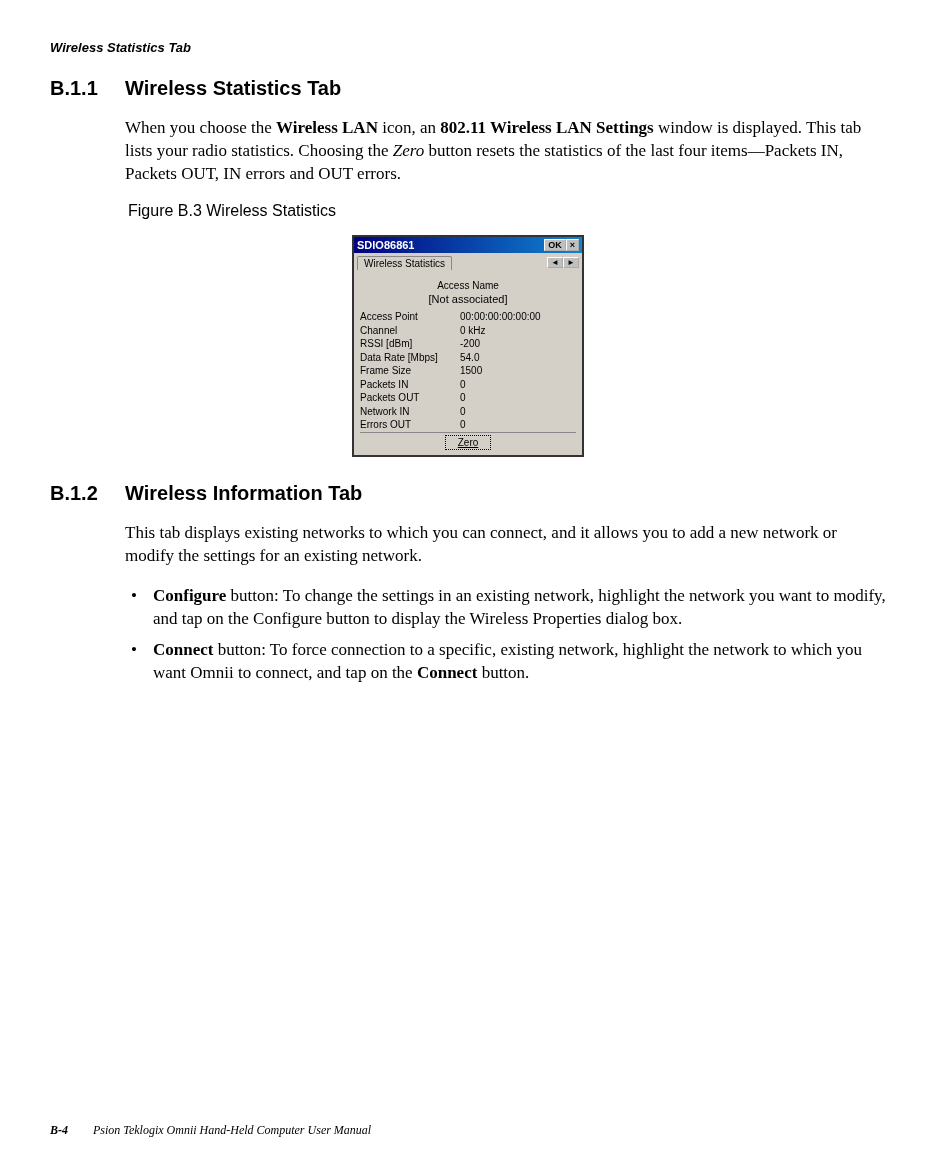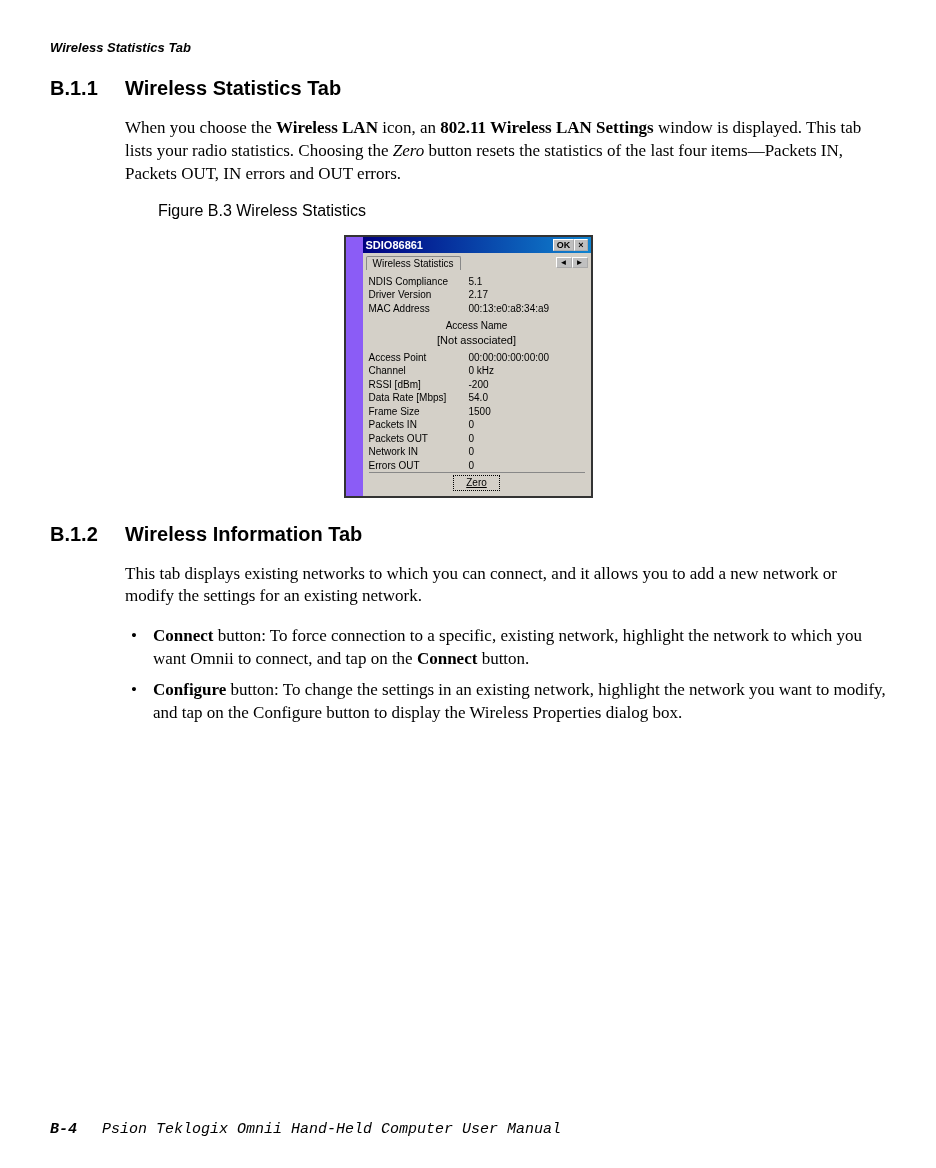--- a/index.html
+++ b/index.html
@@ -30,35 +30,34 @@
     }
     .body-text {
       margin-left: 75px;
       font-size: 17px;
       line-height: 1.35;
       margin-bottom: 12px;
     }
     .figure-caption {
       font-family: Arial, sans-serif;
       font-size: 16px;
-      margin-left: 108px;
+      margin-left: 78px;
       margin-bottom: 15px;
     }
     .screenshot-container {
       display: flex;
       justify-content: center;
       margin: 15px 0 25px 0;
     }
     .screenshot {
       border: 2px solid #333;
       width: 228px;
       background: #8b5cf6;
       font-family: 'MS Sans Serif', Arial, sans-serif;
       font-size: 10px;
-      padding-left: 17px;
     }
     .titlebar {
       background: linear-gradient(to right, #000080, #1084d0);
       color: white;
       padding: 2px 3px;
       display: flex;
       align-items: center;
       font-weight: bold;
       font-size: 11px;
     }
@@ -151,23 +150,23 @@
     }
     ul.bullets li::before {
       content: "•";
       position: absolute;
       left: 6px;
     }
     .footer {
       position: fixed;
       bottom: 30px;
       left: 50px;
-      font-family: Liberation Mono, monospace;
+      font-family: Liberation Serif, serif;
       font-style: italic;
-      font-size: 15px;
+      font-size: 12px;
     }
     .footer-page {
       font-weight: bold;
       margin-right: 25px;
     }
   </style>
 </head>
 <body>
 
 <div class="header-text">
@@ -192,34 +191,20 @@
       <span class="titlebar-btn">×</span>
     </div>
     <div class="tab-area">
       <div class="tab">Wireless Statistics</div>
       <div class="tab-scroll">
         <div class="scroll-btn">◄</div>
         <div class="scroll-btn">►</div>
       </div>
     </div>
     <div class="stats-content">
-      <div id="rows1">
-          <div class="stat-row">
-            <span class="stat-label">NDIS Compliance</span>
-            <span class="stat-value">5.1</span>
-          </div>
-          <div class="stat-row">
-            <span class="stat-label">Driver Version</span>
-            <span class="stat-value">2.17</span>
-          </div>
-          <div class="stat-row">
-            <span class="stat-label">MAC Address</span>
-            <span class="stat-value">00:13:e0:a8:34:a9</span>
-          </div>
-        </div>
       <div class="network-name-label">Access Name</div>
       <div class="not-associated">[Not associated]</div>
       <div id="rows2">
           <div class="stat-row">
             <span class="stat-label">Access Point</span>
             <span class="stat-value">00:00:00:00:00:00</span>
           </div>
           <div class="stat-row">
             <span class="stat-label">Channel</span>
             <span class="stat-value">0 kHz</span>
@@ -261,22 +246,22 @@
 </div>
 
 <h2>
   <span class="section-num">B.1.2</span><span>Wireless Information Tab</span>
 </h2>
 
 <p class="body-text">This tab displays existing networks to which you can connect, and it allows you to add a new network or modify the settings for an existing network.</p>
 
 <ul class="bullets">
   <li>
-    <b>Connect</b><span> button: To force connection to a specific, existing network, highlight the network to which you want Omnii to connect, and tap on the </span><b>Connect</b><span> button.</span>
+    <b>Configure</b><span> button: To change the settings in an existing network, highlight the network you want to modify, and tap on the Configure button to display the Wireless Properties dialog box.</span>
   </li>
   <li>
-    <b>Configure</b><span> button: To change the settings in an existing network, highlight the network you want to modify, and tap on the Configure button to display the Wireless Properties dialog box.</span>
+    <b>Connect</b><span> button: To force connection to a specific, existing network, highlight the network to which you want Omnii to connect, and tap on the </span><b>Connect</b><span> button.</span>
   </li>
 </ul>
 
 <div class="footer">
   <span class="footer-page">B-4</span><span>Psion Teklogix Omnii Hand-Held Computer User Manual</span>
 </div>
 
 </body></html>

